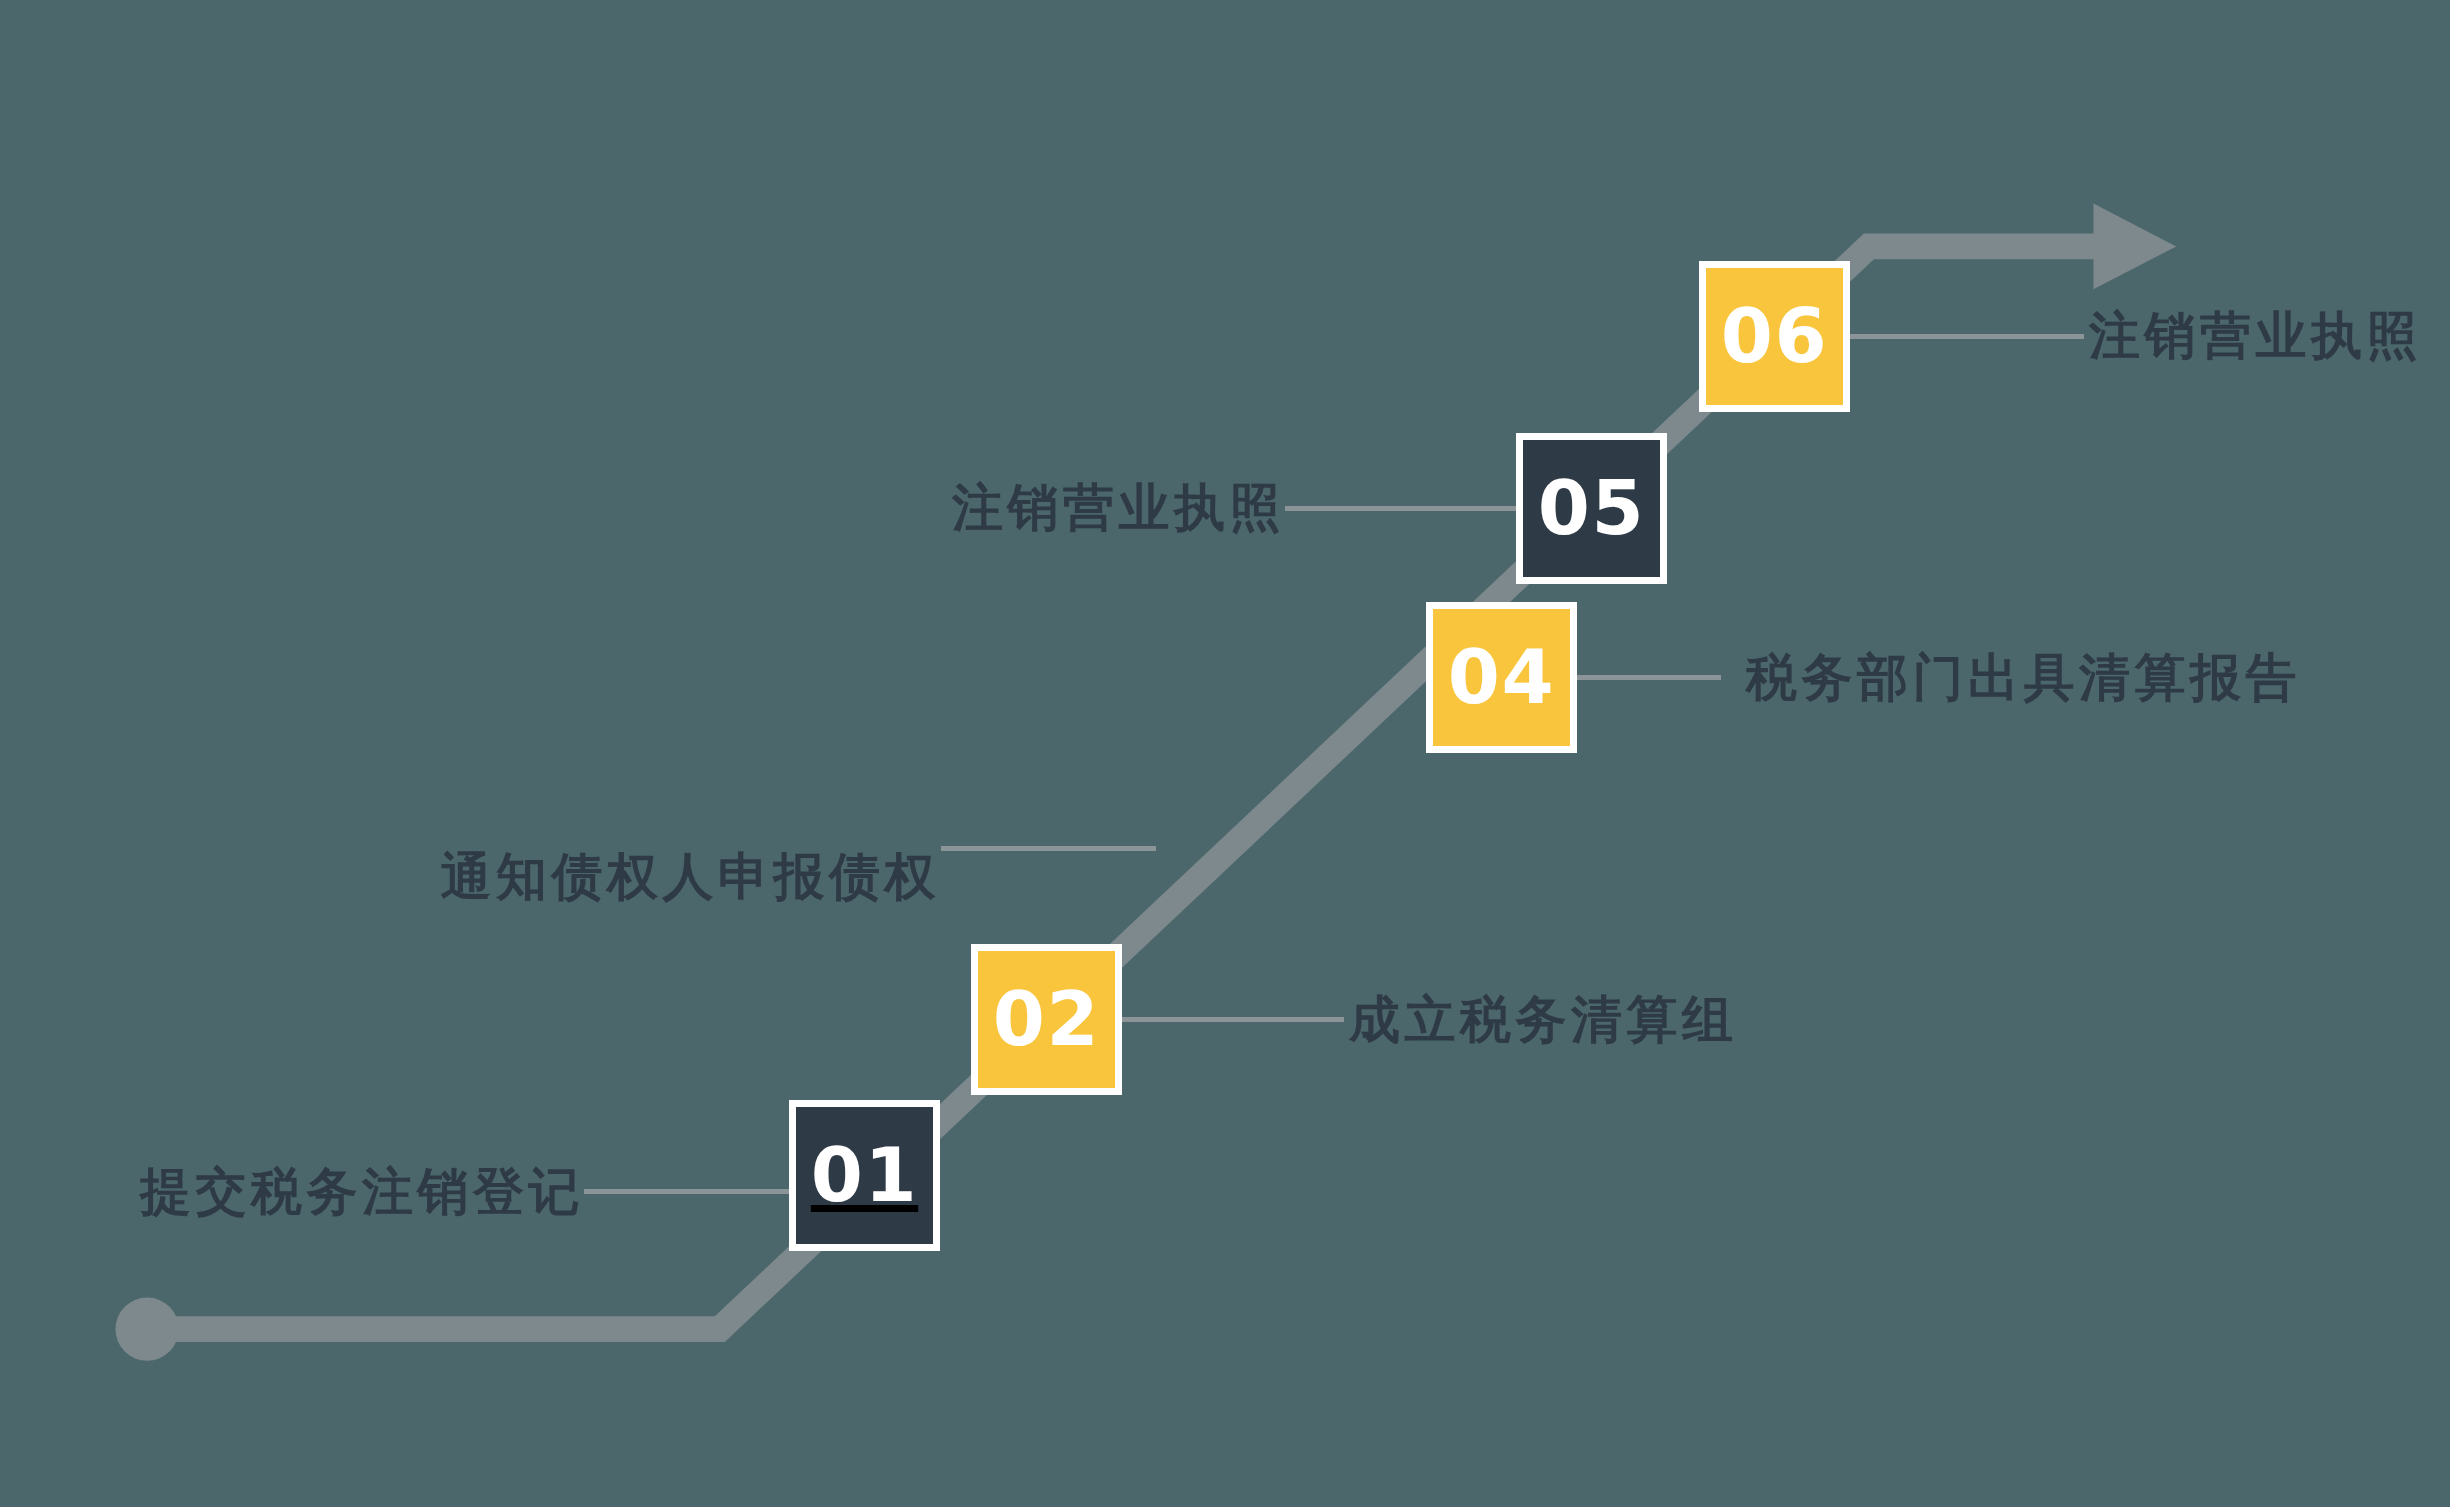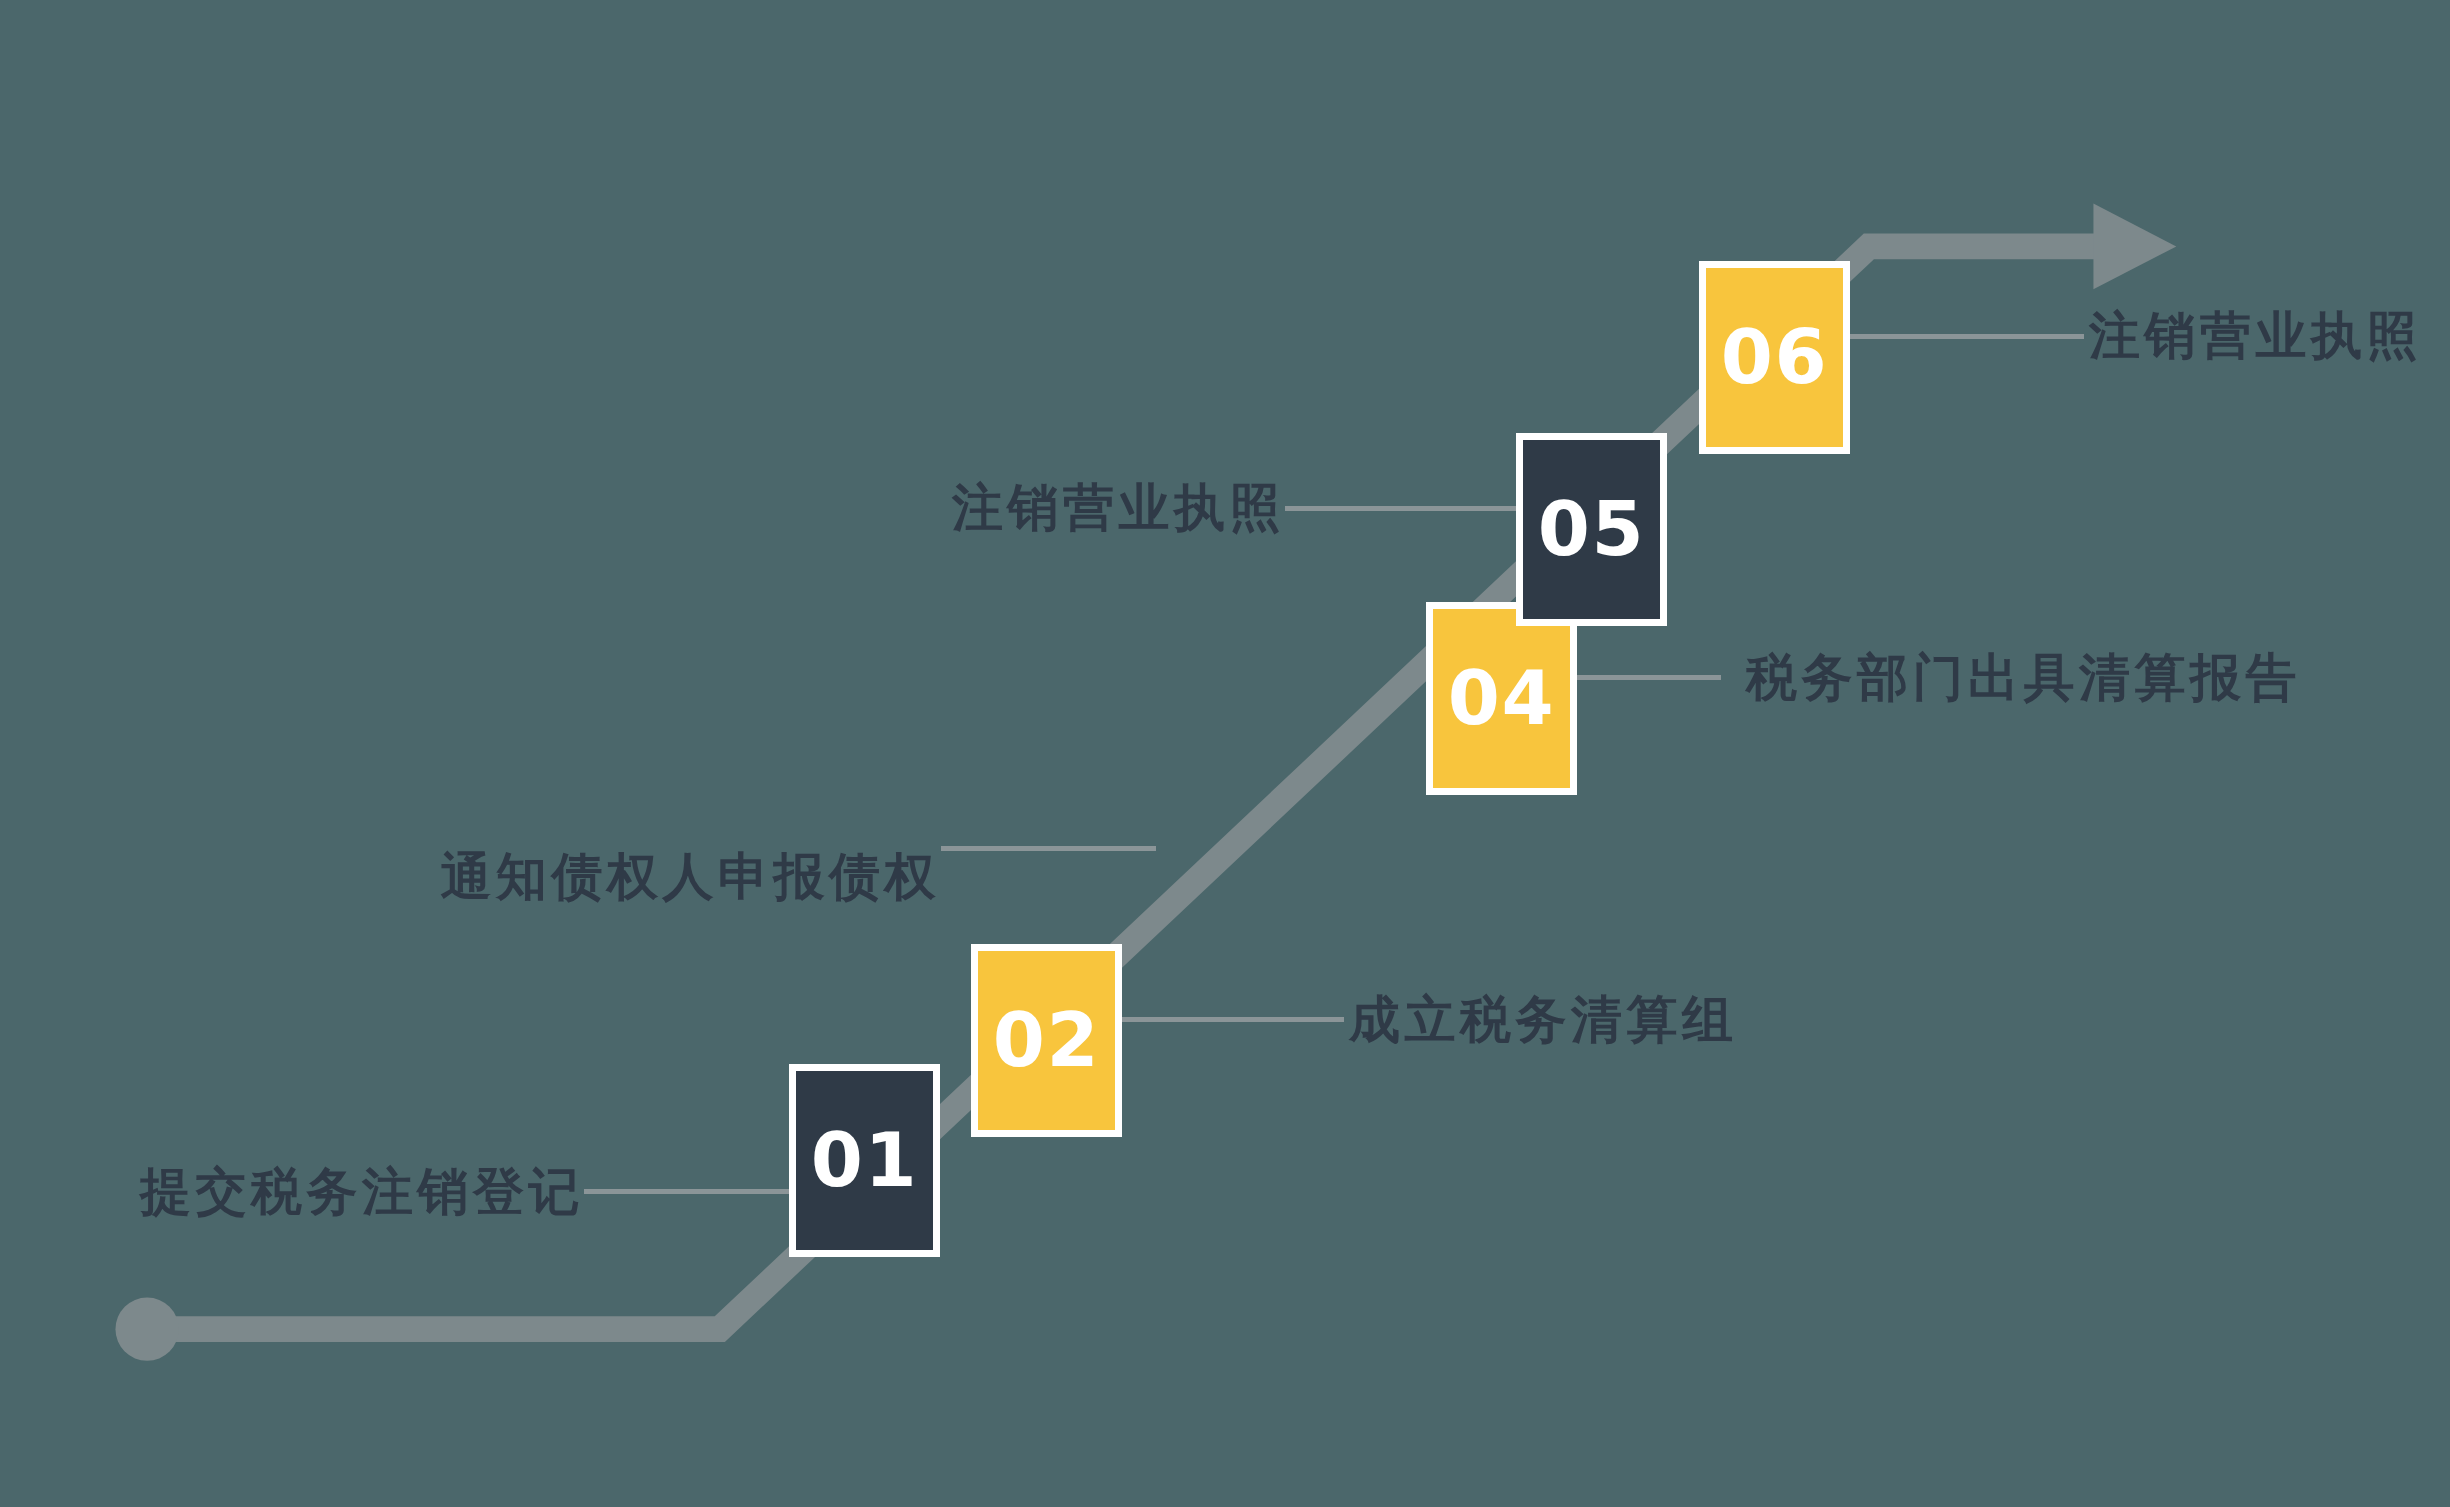--- a/index.html
+++ b/index.html
@@ -49,30 +49,30 @@
   .c2 { left: 1122px; top: 1017px; width: 222px; }
   .c3 { left: 941px; top: 846px; width: 215px; }
   .c4 { left: 1486px; top: 675px;  width: 235px; }
   .c5 { left: 1285px; top: 506px;  width: 234px; }
   .c6 { left: 1849px; top: 334px;  width: 235px; }
 
   
   .square {
     position: absolute;
     width: 151px;
-    height: 193px;
+    height: 151px;
     box-sizing: border-box;
     border: 7.5px solid var(--border, #ffffff);
     display: flex;
     align-items: center;
     justify-content: center;
   }
   .square.dark   { background: var(--dark, #2f3a47); }
   .square.yellow { background: var(--yellow, #f8c53d); }
-  .s1 { left: 789px; top: 1064px; }
+  .s1 { left: 789px; top: 1100px; text-decoration: underline; }
   .s2 { left: 971px; top: 944px; }
   .s3 { left: 1154px; top: 772px; }
   .s4 { left: 1402px; top: 602px; margin-left: 24px; }
   .s5 { left: 1516px; top: 433px; }
   .s6 { left: 1699px; top: 261px; }
   .num {
     color: var(--number, #ffffff);
     font-size: 75px;
     font-weight: bold;
     letter-spacing: 1.5px;

